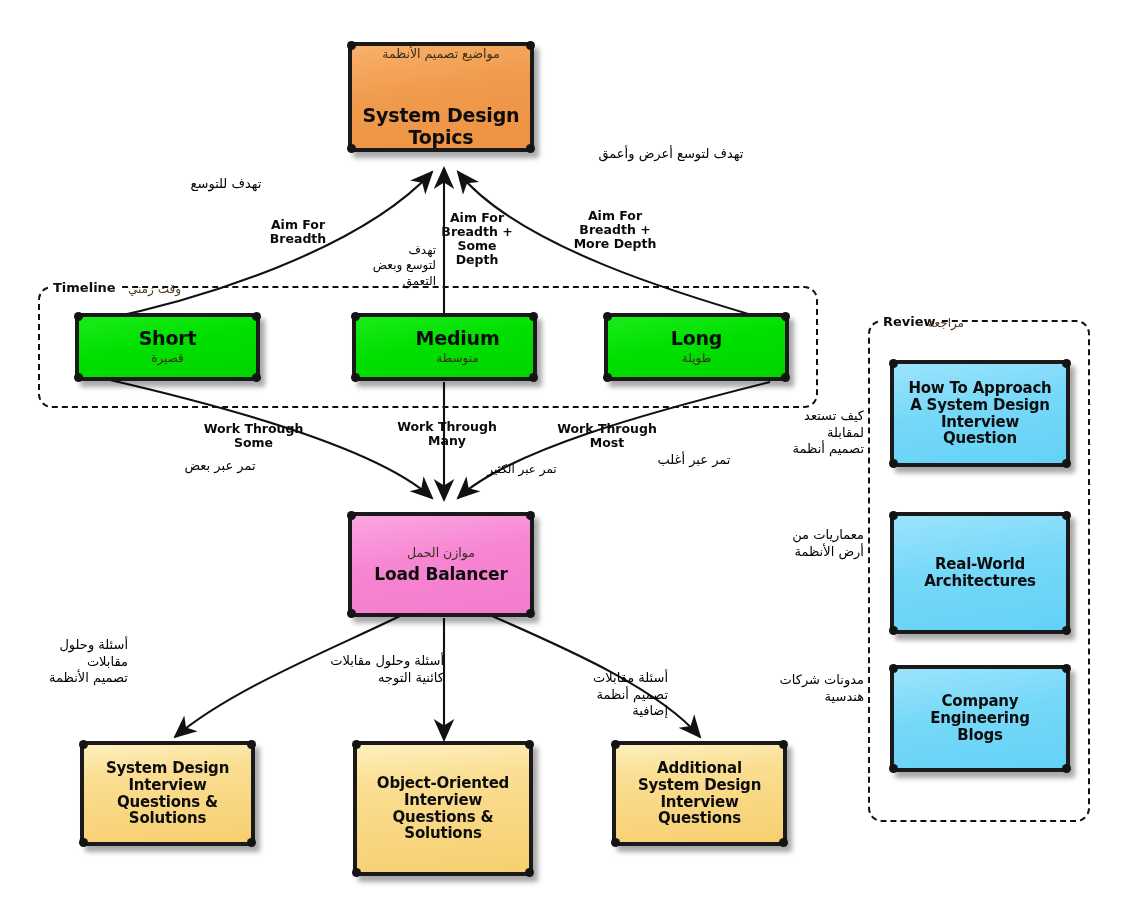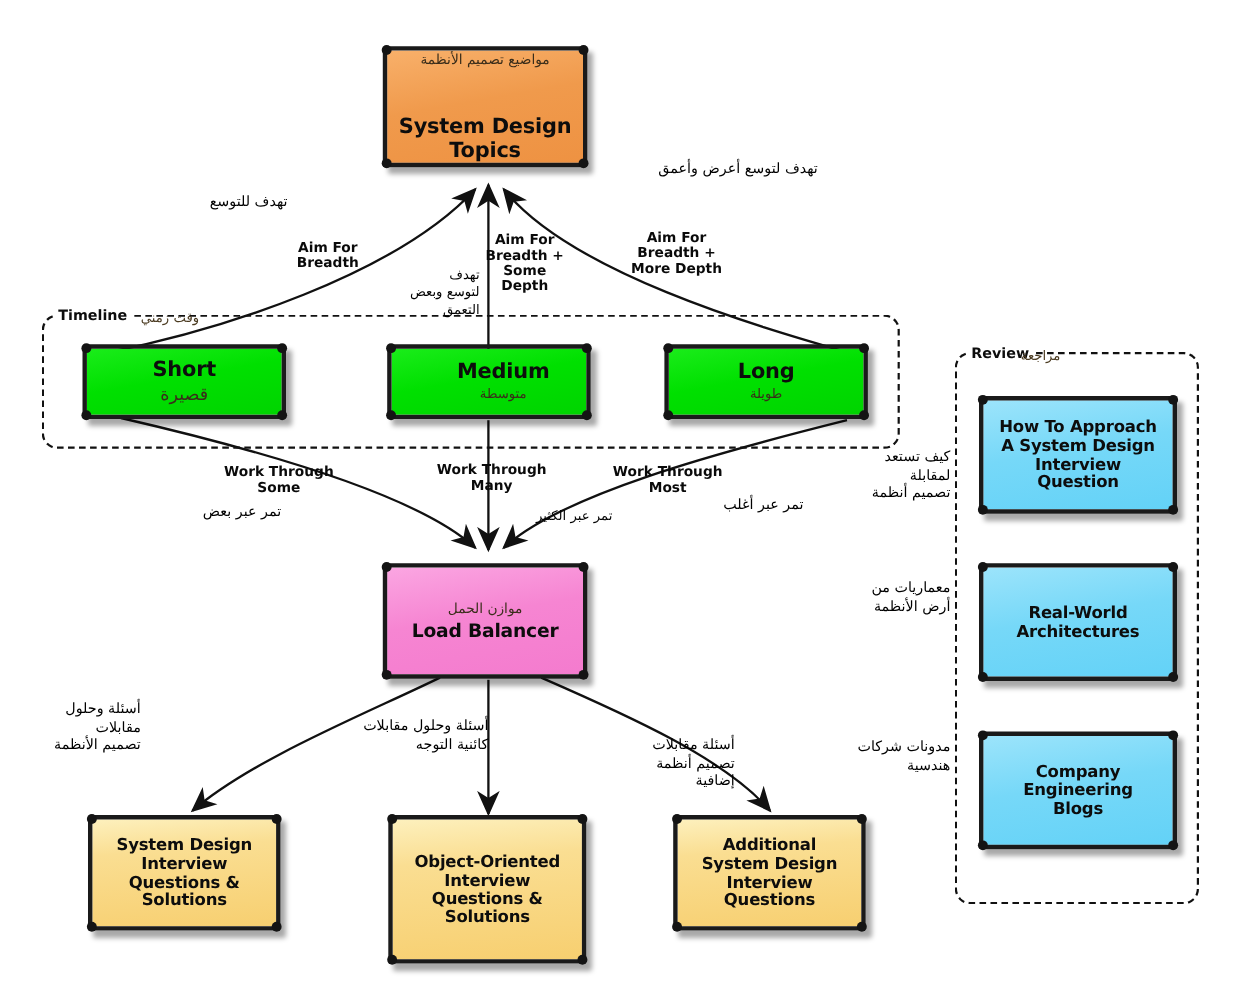--- a/index.html
+++ b/index.html
@@ -172,21 +172,21 @@
   </div>
 
   <div class="group" style="left:38px; top:286px; width:780px; height:122px;"></div>
   <div class="group-label" style="left:50px; top:280px;">Timeline</div>
   <div class="group-label-ar" style="left:128px; top:282px;">وقت زمني</div>
 
   <div class="node n-green" style="left:75px; top:313px; width:185px; height:68px;">
     <span class="nub bl"></span>
     <span class="nub br"></span>
     <div class="en" style="font-size:19px;">Short</div>
-    <div class="ar" style="font-size:16px; margin-top:2px;text-align:right;">قصيرة</div>
+    <div class="ar" style="font-size:12px; margin-top:2px;text-align:right;">قصيرة</div>
   </div>
 
   <div class="node n-green" style="left:352px; top:313px; width:185px; height:68px;padding-left:26px;">
     <span class="nub bl"></span>
     <span class="nub br"></span>
     <div class="en" style="font-size:19px;">Medium</div>
     <div class="ar" style="font-size:12px; margin-top:2px;">متوسطة</div>
   </div>
 
   <div class="node n-green" style="left:604px; top:313px; width:185px; height:68px;">
@@ -236,21 +236,21 @@
 
   <div class="node n-blue" style="left:890px; top:360px; width:180px; height:107px;">
     <span class="nub bl"></span>
     <span class="nub br"></span>
     <div class="en" style="font-size:15px; white-space:pre-line;">How To Approach
 A System Design
 Interview
 Question</div>
   </div>
 
-  <div class="node n-blue" style="left:890px; top:512px; width:180px; height:107px;justify-content:center;">
+  <div class="node n-blue" style="left:890px; top:512px; width:180px; height:122px;justify-content:center;">
     <span class="nub bl"></span>
     <span class="nub br"></span>
     <div class="en" style="font-size:15px; white-space:pre-line;">Real-World
 Architectures</div>
   </div>
 
   <div class="node n-blue" style="left:890px; top:665px; width:180px; height:107px;">
     <span class="nub bl"></span>
     <span class="nub br"></span>
     <div class="en" style="font-size:15px; white-space:pre-line;">Company

